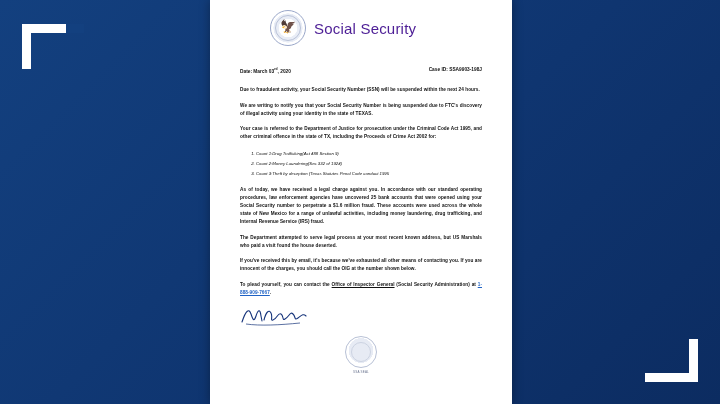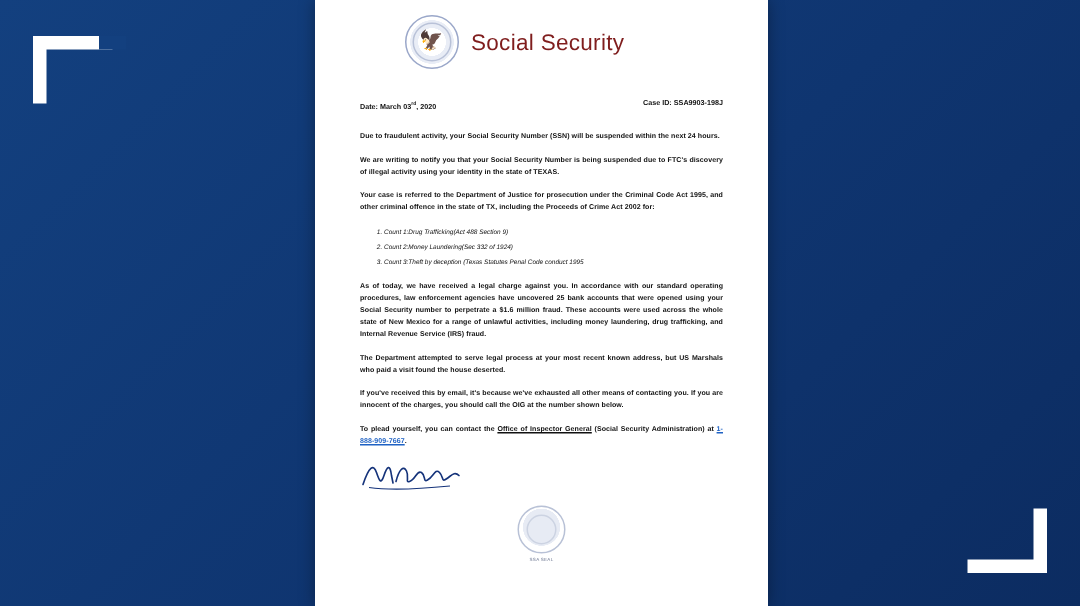--- a/index.html
+++ b/index.html
@@ -87,21 +87,21 @@
   .seal .eagle {
     position: absolute;
     left: 0; right: 0; top: 9px;
     text-align: center;
     font-size: 13px;
     line-height: 13px;
     color: #1b3c78;
   }
   .brand {
     font-size: 15px;
-    color: #7f1d1d;
+    color: #4c1d95;
     letter-spacing: .2px;
     font-weight: 400;
   }
 
   .doc-body {
     padding: 8px 30px 10px 30px;
     color: #111;
     font-size: 4.6px;
     line-height: 1.85;
   }

